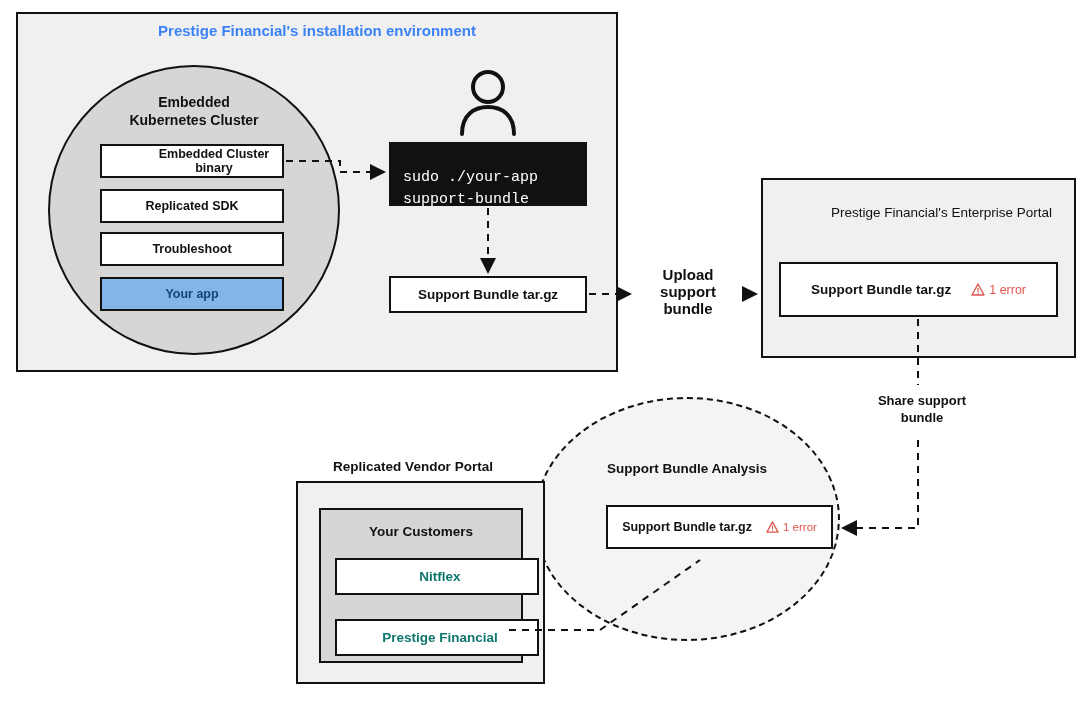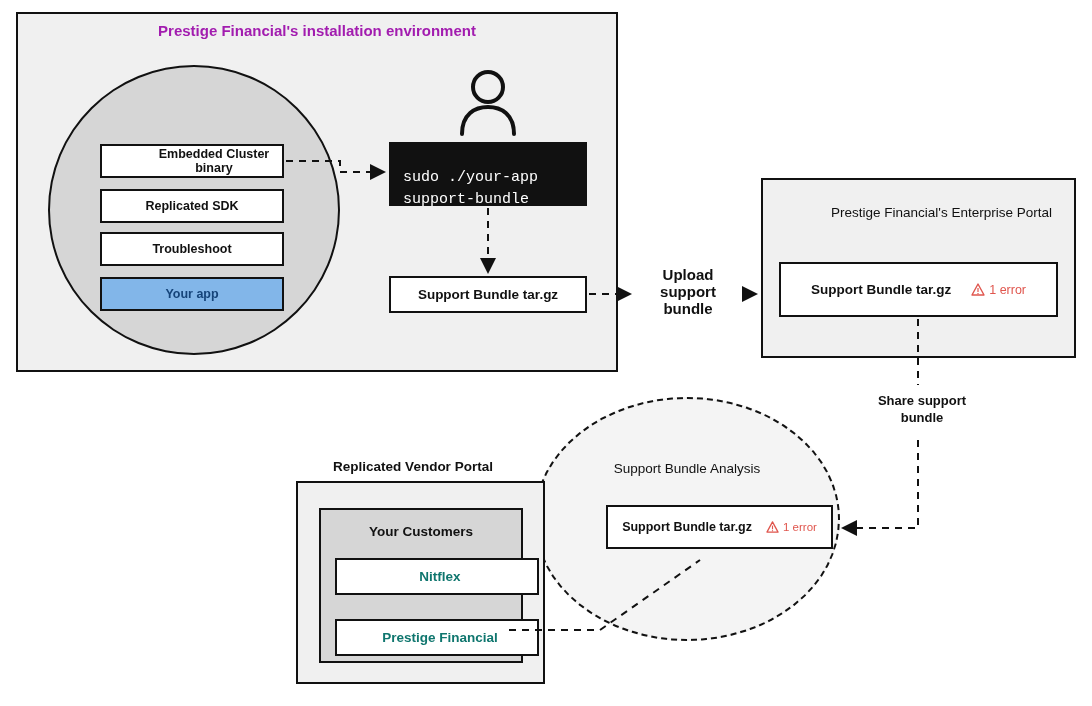--- a/index.html
+++ b/index.html
@@ -22,21 +22,21 @@
 
   
   .install-panel {
     left: 16px; top: 12px; width: 602px; height: 360px;
     background: #f0f0f0;
     border: 2px solid #111111;
   }
   .install-title {
     left: 16px; top: 22px; width: 602px;
     text-align: center;
-    font-size: 15px; font-weight: bold; color: #a21caf;
+    font-size: 15px; font-weight: bold; color: #3b82f6;
   }
 
   
   .cluster-ellipse {
     left: 48px; top: 65px; width: 292px; height: 290px;
     background: #d6d6d6;
     border: 2px solid #111111;
     border-radius: 50%;
   }
   .cluster-title {
@@ -136,21 +136,21 @@
   
   .analysis-circle {
     left: 534px; top: 397px; width: 306px; height: 244px;
     background: #f4f4f4;
     border: 2px dashed #111111;
     border-radius: 50%;
   }
   .analysis-title {
     left: 534px; top: 461px; width: 306px;
     text-align: center;
-    font-size: 13.5px; font-weight: normal; color: #111;
+    font-size: 13.5px; font-weight: bold; color: #111;
   }
   .analysis-bundle {
     left: 606px; top: 505px; width: 227px; height: 44px;
     background: #ffffff;
     border: 2px solid #111111;
     display: flex; align-items: center; justify-content: center;
     gap: 14px;
     font-size: 12.5px; font-weight: bold; color: #111;
   }
   .analysis-bundle .err { font-size: 11.5px; }
@@ -194,20 +194,21 @@
 </style>
 </head>
 <body>
 
 <div id="canvas">
 
   <div class="abs install-panel"></div>
   <div class="abs install-title">Prestige Financial's installation environment</div>
 
   <div class="abs cluster-ellipse"></div>
+  <div class="abs cluster-title">Embedded<br>Kubernetes Cluster</div>
 
   <div class="abs cluster-box b1">Embedded Cluster binary</div>
   <div class="abs cluster-box b2">Replicated SDK</div>
   <div class="abs cluster-box b3">Troubleshoot</div>
   <div class="abs cluster-box b4">Your app</div>
 
   <div class="abs person">
     <svg width="60" height="66" viewBox="0 0 60 66">
       <circle cx="30" cy="17" r="15" fill="none" stroke="#111" stroke-width="4"></circle>
       <path d="M4 64 C4 44 17 37 30 37 C43 37 56 44 56 64" fill="none" stroke="#111" stroke-width="4" stroke-linecap="round"></path>

